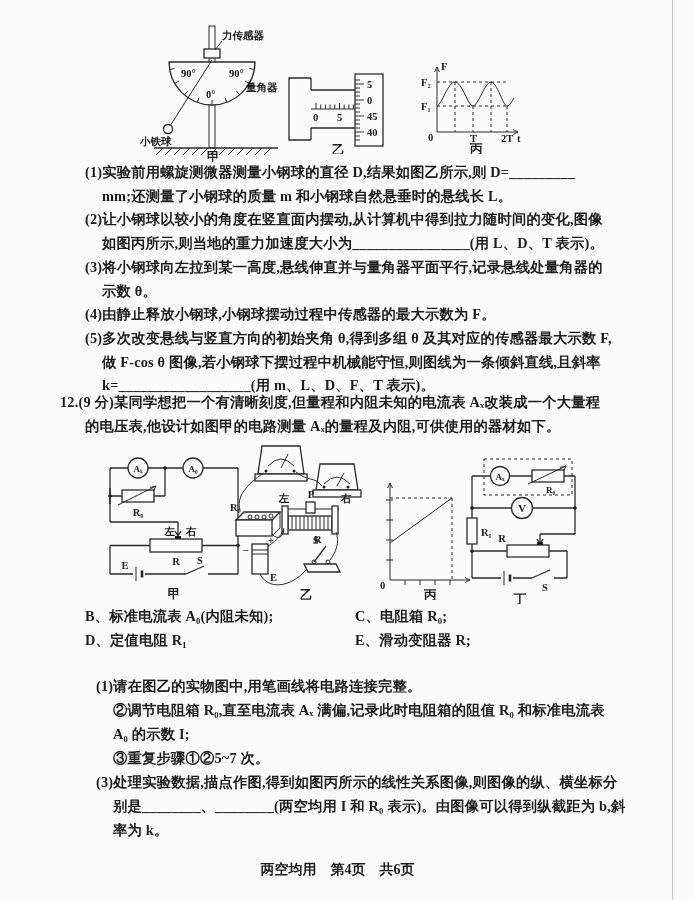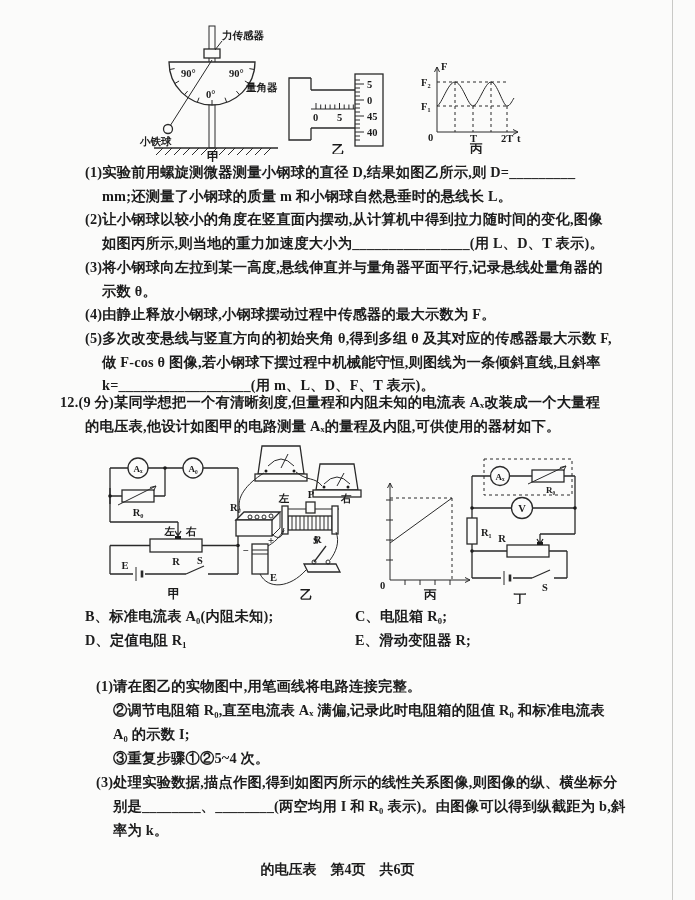--- a/index.html
+++ b/index.html
@@ -301,21 +301,21 @@
     <div class="line">B、标准电流表 A₀(内阻未知);</div>
     <div class="line">C、电阻箱 R₀;</div>
     <div class="line">D、定值电阻 R₁</div>
     <div class="line">E、滑动变阻器 R;</div>
   </div>
 
   <div id="steps" class="txt">
     <div class="line">(1)请在图乙的实物图中,用笔画线将电路连接完整。</div>
     <div class="line ind1">②调节电阻箱 R₀,直至电流表 Aₓ 满偏,记录此时电阻箱的阻值 R₀ 和标准电流表</div>
     <div class="line ind1">A₀ 的示数 I;</div>
-    <div class="line ind1">③重复步骤①②5~4 次。</div>
+    <div class="line ind1">③重复步骤①②5~7 次。</div>
     <div class="line">(3)处理实验数据,描点作图,得到如图丙所示的线性关系图像,则图像的纵、横坐标分</div>
     <div class="line ind1">别是________、________(两空均用 I 和 R₀ 表示)。由图像可以得到纵截距为 b,斜</div>
     <div class="line ind1">率为 k。</div>
   </div>
 
-  <div id="footer">的电压表　第4页　共6页</div>
+  <div id="footer">两空均用　第4页　共6页</div>
   <div id="edge-line"></div>
 </div>
 
 </body></html>

